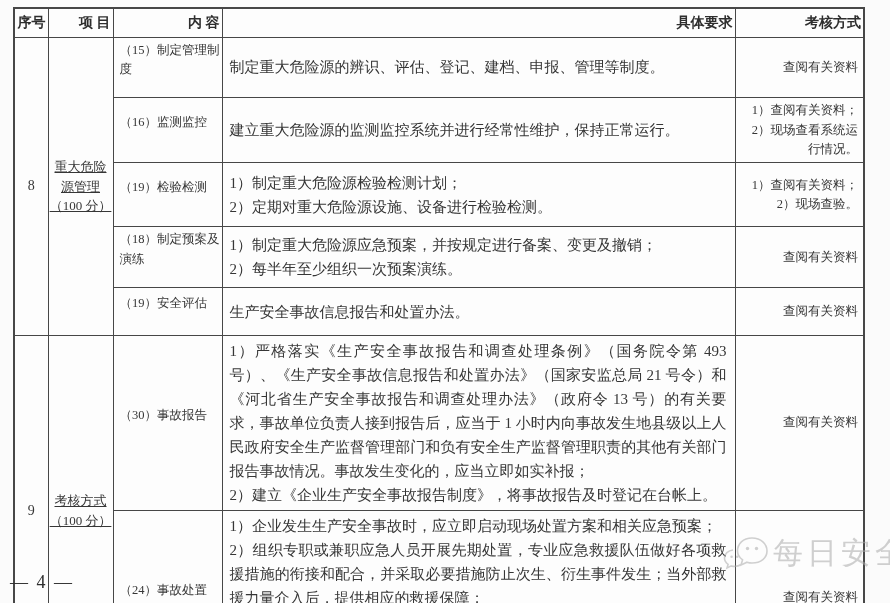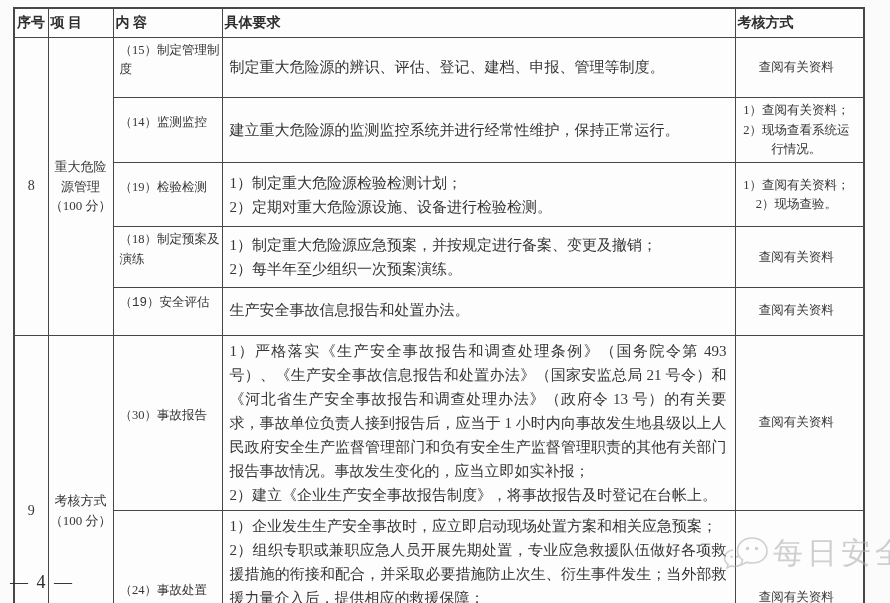--- a/index.html
+++ b/index.html
@@ -31,62 +31,63 @@
     background: #fdfdfd;
   }
   .doc-table th, .doc-table td {
     border: 1px solid #474747;
     vertical-align: middle;
     overflow: hidden;
   }
   .doc-table th {
     font-size: 14px;
     font-weight: bold;
-    text-align: left;
+    text-align: right;
     color: #2e2e2e;
     padding: 2px;
   }
   tr.header-row { height: 29px; }
   tr.row-15 { height: 44px; }
   tr.row-16 { height: 47px; }
   tr.row-17 { height: 64px; }
   tr.row-18 { height: 54px; }
-  tr.row-19 { height: 48px; font-family: Liberation Mono, monospace; }
+  tr.row-19 { height: 48px; }
   tr.row-20 { height: 127px; }
   tr.row-21 { height: 148px; }
   td.cell-seq {
     font-size: 14px;
     text-align: center;
   }
   td.cell-project {
     font-size: 13px;
     text-align: center;
     white-space: pre-line;
     line-height: 1.5;
     padding: 2px 1px;
+    text-decoration: underline;
   }
   td.cell-content {
     font-size: 12.5px;
     text-align: left;
     padding: 3px 2px 18px 6px;
     line-height: 1.55;
   }
   td.cell-req {
     font-size: 15px;
     text-align: justify;
     white-space: pre-line;
     line-height: 1.6;
     padding: 3px 8px 3px 7px;
   }
   td.cell-assess {
     font-size: 12.5px;
-    text-align: center;
+    text-align: right;
     white-space: pre-line;
     line-height: 1.55;
-    padding: 3px 12px 3px 6px;
+    padding: 3px 5px 3px 6px;
   }
   .page-number {
     position: absolute;
     left: 10px;
     top: 572px;
     font-size: 18px;
     letter-spacing: 2px;
     color: #2e2e2e;
   }
   .watermark {
@@ -134,21 +135,21 @@
       <tr class="row-15">
         <td class="cell-seq" rowspan="5">8</td>
         <td class="cell-project" rowspan="5">重大危险
 源管理
 （100 分）</td>
         <td class="cell-content">（15）制定管理制度</td>
         <td class="cell-req">制定重大危险源的辨识、评估、登记、建档、申报、管理等制度。</td>
         <td class="cell-assess">查阅有关资料</td>
       </tr>
       <tr class="row-16">
-        <td class="cell-content">（14）监测监控</td>
+        <td class="cell-content">（16）监测监控</td>
         <td class="cell-req">建立重大危险源的监测监控系统并进行经常性维护，保持正常运行。</td>
         <td class="cell-assess">1）查阅有关资料；
 2）现场查看系统运行情况。</td>
       </tr>
       <tr class="row-17">
         <td class="cell-content">（19）检验检测</td>
         <td class="cell-req">1）制定重大危险源检验检测计划；
 2）定期对重大危险源设施、设备进行检验检测。</td>
         <td class="cell-assess">1）查阅有关资料；
 2）现场查验。</td>

